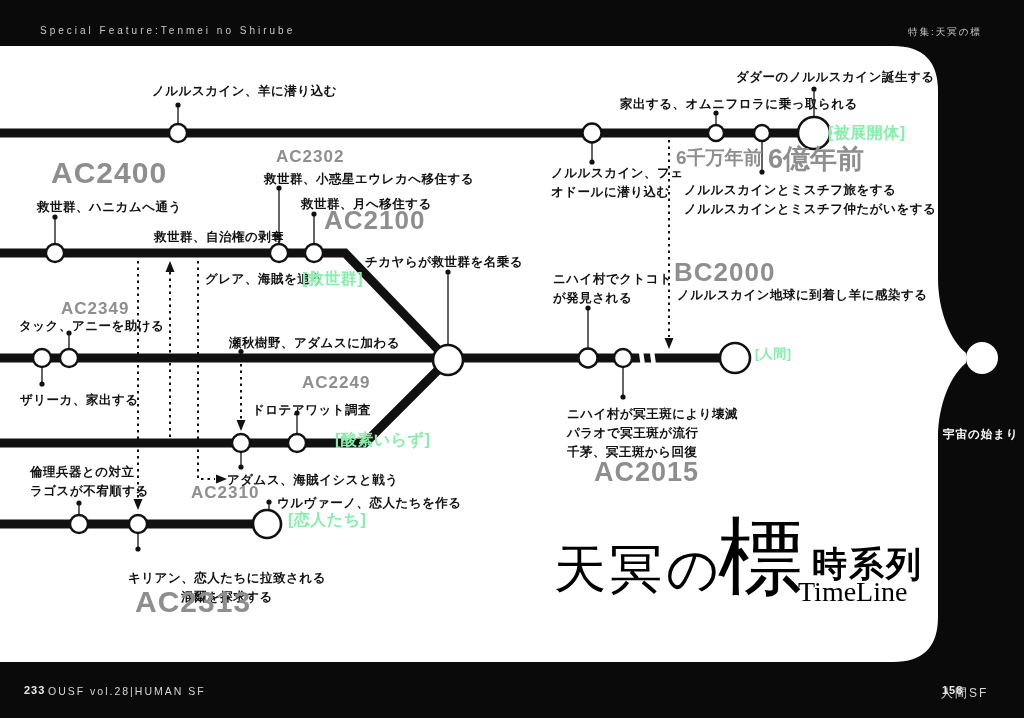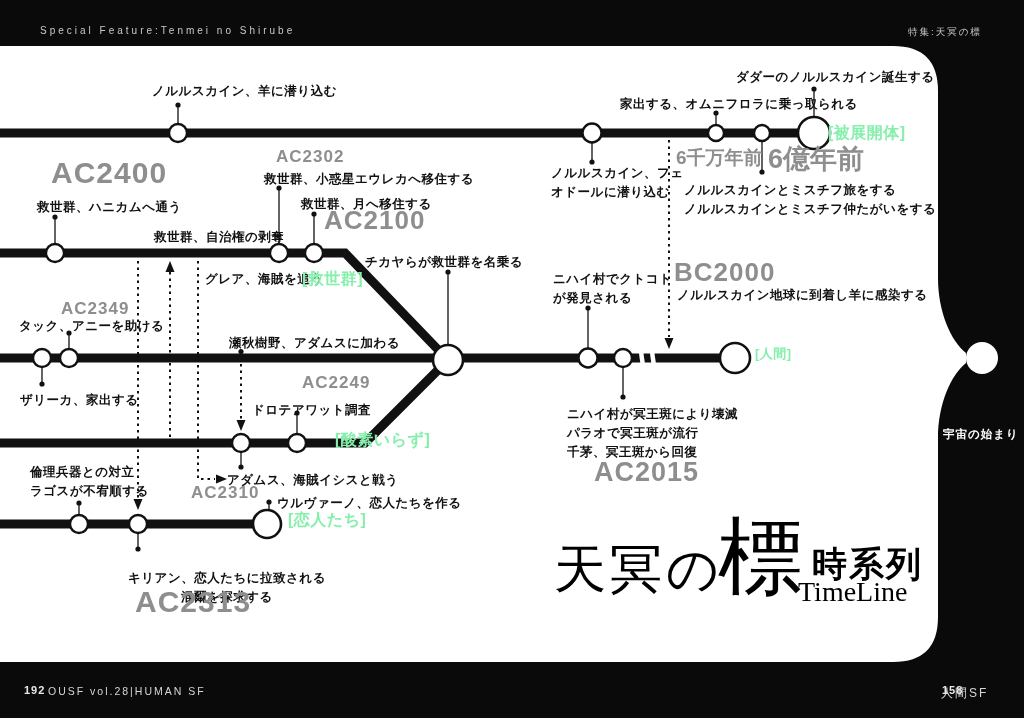--- a/index.html
+++ b/index.html
@@ -179,18 +179,18 @@
   <div class="lbl ln" style="left:335px;top:432px;">[酸素いらず]</div>
   <div class="lbl ln" style="left:288px;top:512px;">[恋人たち]</div>
 
   <div class="lbl ttl" style="left:554px;top:544px;font-size:52px;letter-spacing:4px;">天冥の</div>
   <div class="lbl ttl" style="left:718px;top:515px;font-size:85px;">標</div>
   <div class="lbl ttl" style="left:812px;top:547px;font-size:35px;font-weight:700;letter-spacing:2px;">時系列</div>
   <div class="lbl ttl" style="left:798px;top:578px;font-size:28px;">TimeLine</div>
 
   <div class="lbl origin" style="left:943px;top:427px;">宇宙の始まり</div>
 
-  <div class="lbl foot-num" style="left:24px;top:684px;">192</div>
+  <div class="lbl foot-num" style="left:24px;top:684px;">233</div>
   <div class="lbl foot" style="left:48px;top:685px;">OUSF vol.28|HUMAN SF</div>
   <div class="lbl foot" style="left:941px;top:685px;font-size:12px;">人間SF</div>
   <div class="lbl foot-num" style="left:942px;top:684px;">158</div>
 
 </div>
 
 </body></html>

